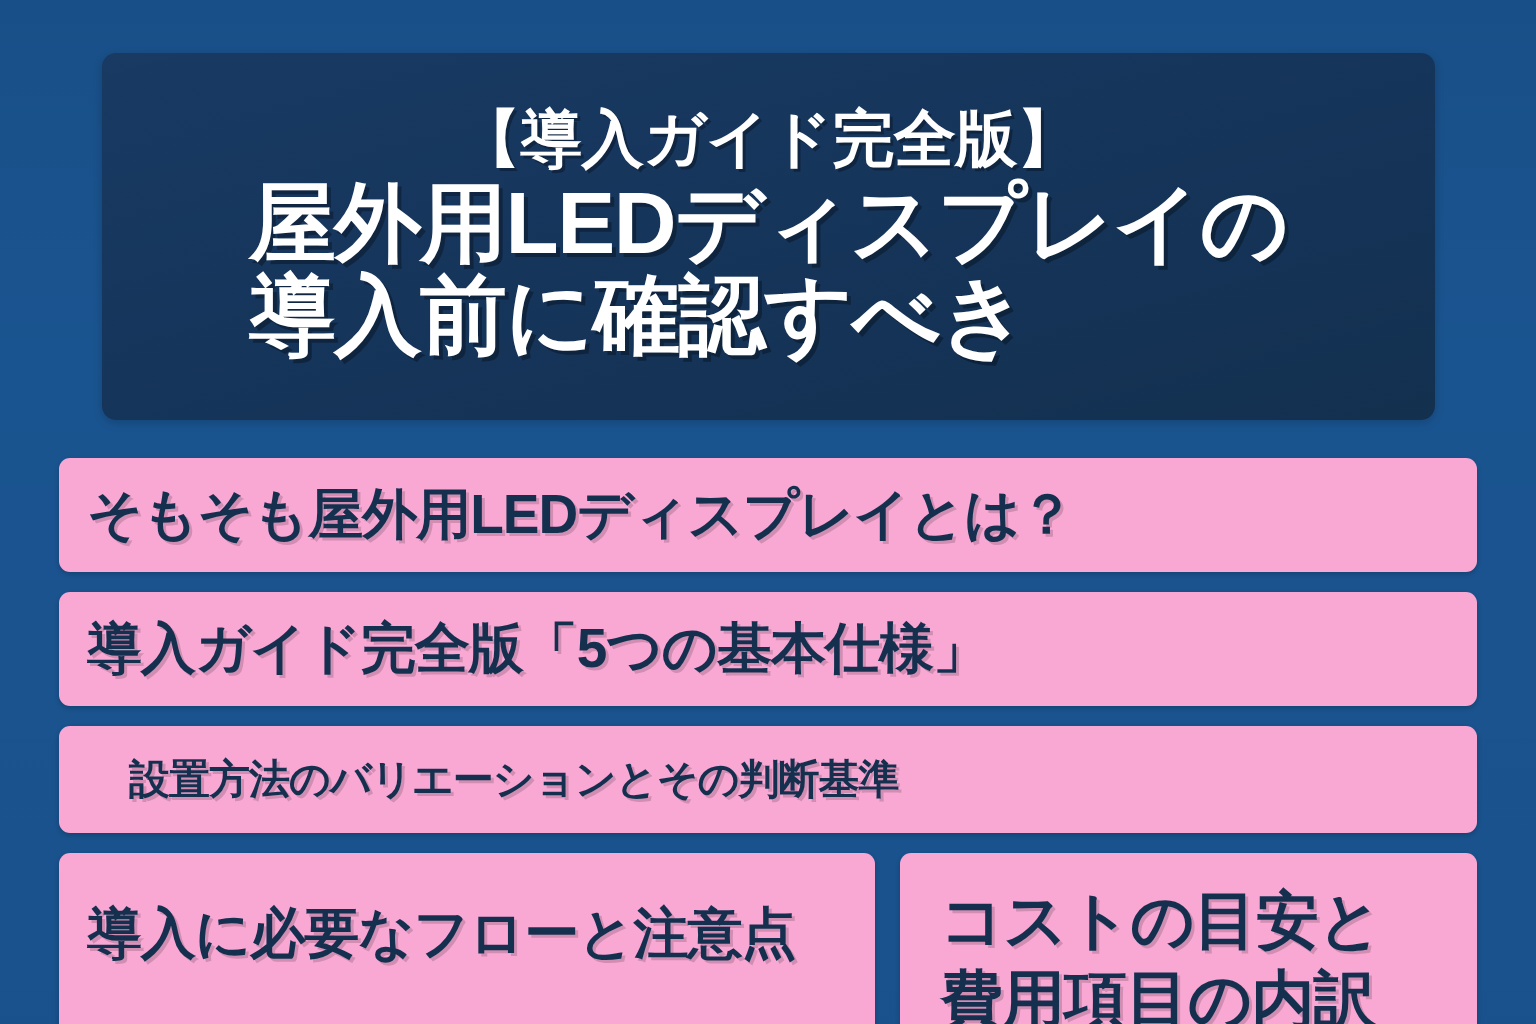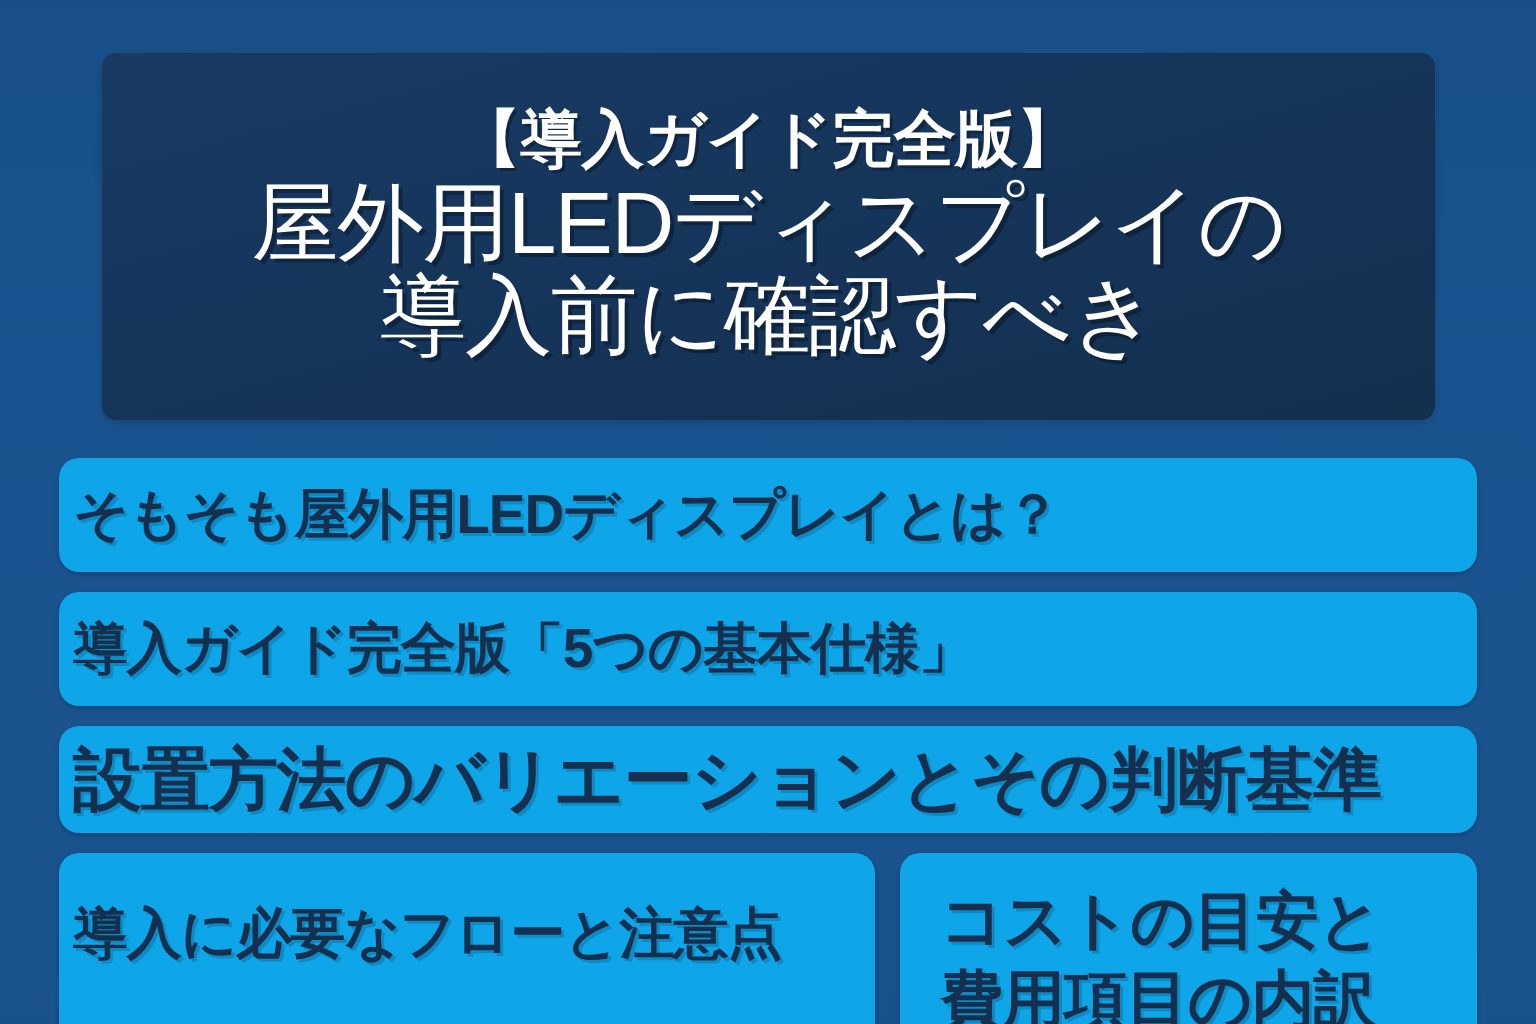--- a/index.html
+++ b/index.html
@@ -66,48 +66,47 @@
     letter-spacing: -0.5px;
     text-align: center;
     white-space: nowrap;
     text-shadow: 3px 3px 0 rgba(0,0,0,0.30);
     margin-bottom: 4px;
   }
 
   .title-main {
     color: #ffffff;
     font-size: 87px;
-    font-weight: 400;
+    font-weight: 700;
     line-height: 1.06;
     letter-spacing: -1.5px;
-    text-align: center;
     text-shadow: 4px 4px 0 rgba(0,0,0,0.30);
   }
   .title-main .line {
     display: block;
     white-space: nowrap;
   }
 
   
   .cards {
     position: absolute;
     left: 59px;
     top: 458px;
     width: 1418px;
     z-index: 2;
   }
 
   .card {
     box-sizing: border-box;
-    background: #0ea5e9;
-    border-radius: 20px;
+    background: #f9a8d4;
+    border-radius: 11px;
     box-shadow: 0 2px 5px rgba(0,0,0,0.20);
     display: flex;
     align-items: center;
-    padding: 0 14px;
+    padding: 0 28px;
   }
 
   .card-row {
     margin-bottom: 20px;
   }
   .card-row:last-child { margin-bottom: 0; }
 
   .card.full {
     width: 1418px;
     height: 114px;
@@ -121,21 +120,21 @@
   .card-text {
     color: #15304f;
     font-size: 55px;
     font-weight: 700;
     line-height: 1.12;
     letter-spacing: -1px;
     white-space: nowrap;
     text-shadow: 3px 3px 0 rgba(0,0,0,0.16);
   }
 
-  .card.row3 .card-text { font-size: 69px; }
+  .card.row3 .card-text { font-size: 41px; margin-left: 42px; }
 
   
   .split-row {
     display: flex;
     gap: 25px;
   }
   .card.half-left {
     width: 816px;
     height: 200px;
     align-items: flex-start;

